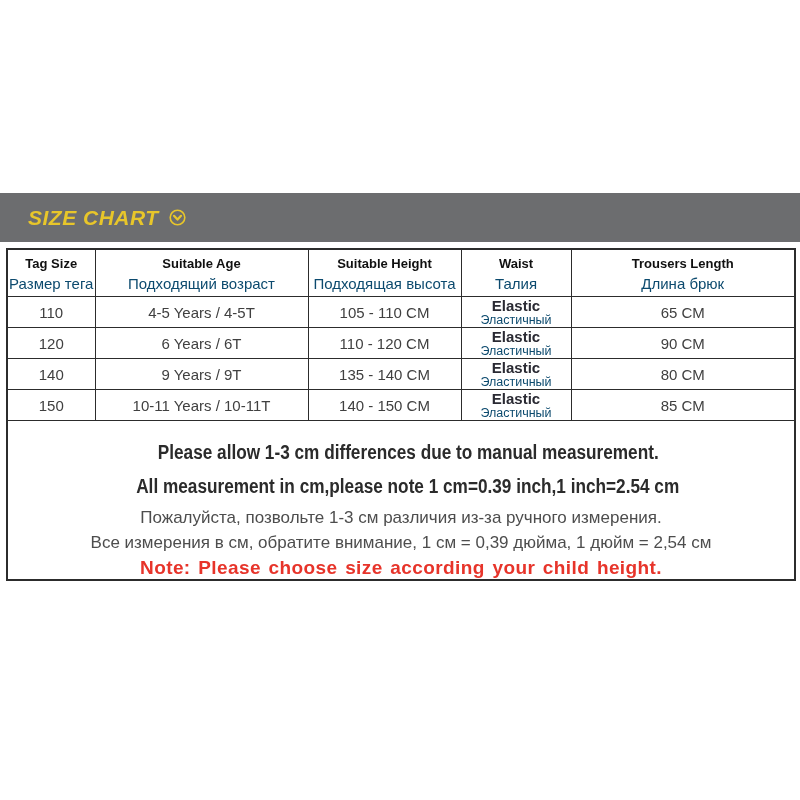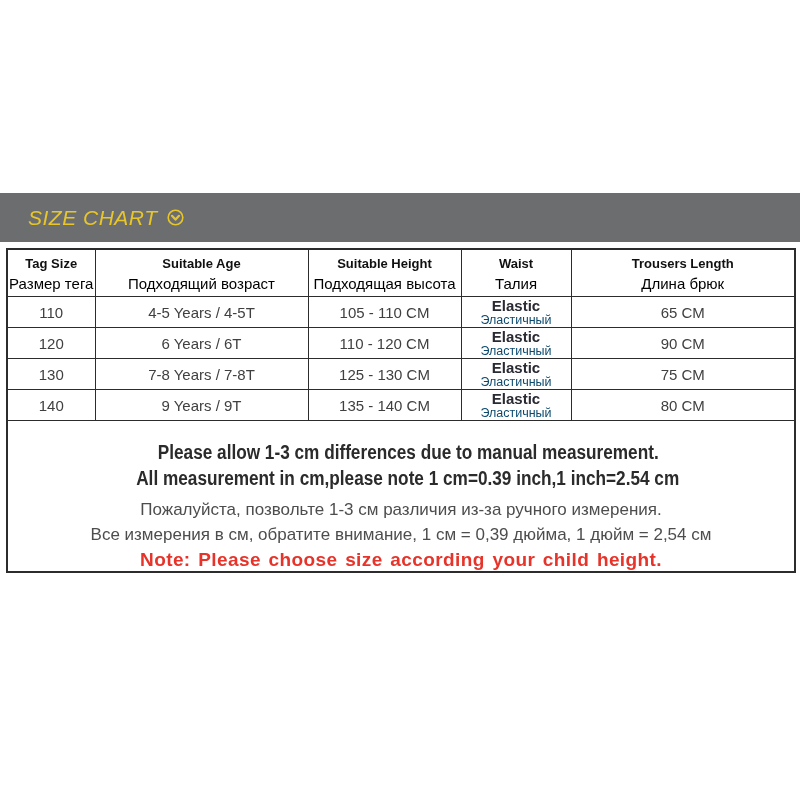--- a/index.html
+++ b/index.html
@@ -6,46 +6,46 @@
   .screen {
     position:relative; width:800px; height:800px; overflow:hidden;
     background:#ffffff; font-family:"Liberation Sans", sans-serif;
   }
   
   .banner {
     position:absolute; left:0; top:193px; width:800px; height:49px;
     background:#6c6d6f; display:flex; align-items:center;
   }
   .banner-title {
-    margin-left:28px; font-size:21px; font-weight:400; font-style:italic;
+    margin-left:28px; font-size:21px; font-weight:700; font-style:italic;
     color:#e8c62a; letter-spacing:.5px; white-space:nowrap;
   }
   .banner-icon { margin-left:10px; display:block; }
   
   table.size-table {
     position:absolute; left:6px; top:248px; width:788px;
     border-collapse:collapse; table-layout:fixed; background:#ffffff;
   }
   .size-table th, .size-table td {
     border:1.5px solid #2c2c2c; text-align:center; vertical-align:middle;
     padding:0; overflow:hidden;
   }
   table.size-table { border:2px solid #2c2c2c; }
   .size-table thead th { height:46px; }
   .hdr-en { font-size:13px; font-weight:700; color:#101010; line-height:20px; }
-  .hdr-ru { font-size:15px; font-weight:400; color:#000000; line-height:19px; }
+  .hdr-ru { font-size:15px; font-weight:400; color:#0c4a6e; line-height:19px; }
   .size-table tbody td { height:30px; font-size:15px; color:#404040; }
   .waist-en { font-size:15px; font-weight:700; color:#2a2a33; line-height:16px; }
   .waist-ru { font-size:12.5px; font-weight:400; color:#0c4a6e; line-height:13px; }
   
   td.notes-cell {
     height:155px; vertical-align:top; text-align:center; padding-top:20px;
   }
   .note-en { margin:0; font-size:20px; font-weight:700; color:#2b2b2b; line-height:23px;padding-left:14px; }
-  .note-en + .note-en { margin-top:3px; }
+  .note-en + .note-en { margin-top:11px; }
   .note-en span { display:inline-block; transform:scaleX(.86); transform-origin:center; white-space:nowrap; }
   .note-ru { margin:10px 0 0; font-size:17px; font-weight:400; color:#4d4d4d; line-height:20px; }
   .note-ru + .note-ru { margin-top:5px; }
   .note-warning {
     margin:4px 0 0; font-size:19px; font-weight:700; color:#e7342a;
     letter-spacing:.4px; line-height:22px; word-spacing:2px;
   }
 </style>
 </head>
 <body>
@@ -107,38 +107,38 @@
         <td>120</td>
         <td>6 Years / 6T</td>
         <td>110 - 120 CM</td>
         <td>
           <div class="waist-en">Elastic</div>
           <div class="waist-ru">Эластичный</div>
         </td>
         <td>90 CM</td>
       </tr>
       <tr>
-        <td>130</td>
-        <td>7-8 Years / 7-8T</td>
-        <td>125 - 130 CM</td>
-        <td>
-          <div class="waist-en">Elastic</div>
-          <div class="waist-ru">Эластичный</div>
-        </td>
-        <td>75 CM</td>
-      </tr>
-      <tr>
         <td>140</td>
         <td>9 Years / 9T</td>
         <td>135 - 140 CM</td>
         <td>
           <div class="waist-en">Elastic</div>
           <div class="waist-ru">Эластичный</div>
         </td>
         <td>80 CM</td>
+      </tr>
+      <tr>
+        <td>150</td>
+        <td>10-11 Years / 10-11T</td>
+        <td>140 - 150 CM</td>
+        <td>
+          <div class="waist-en">Elastic</div>
+          <div class="waist-ru">Эластичный</div>
+        </td>
+        <td>85 CM</td>
       </tr>
 
       <tr>
         <td class="notes-cell" colspan="5">
           <p class="note-en"><span>Please allow 1-3 cm differences due to manual measurement.</span></p>
           <p class="note-en"><span>All measurement in cm,please note 1 cm=0.39 inch,1 inch=2.54 cm</span></p>
           <p class="note-ru">Пожалуйста, позвольте 1-3 см различия из-за ручного измерения.</p>
           <p class="note-ru">Все измерения в см, обратите внимание, 1 см = 0,39 дюйма, 1 дюйм = 2,54 см</p>
           <p class="note-warning">Note: Please choose size according your child height.</p>
         </td>

